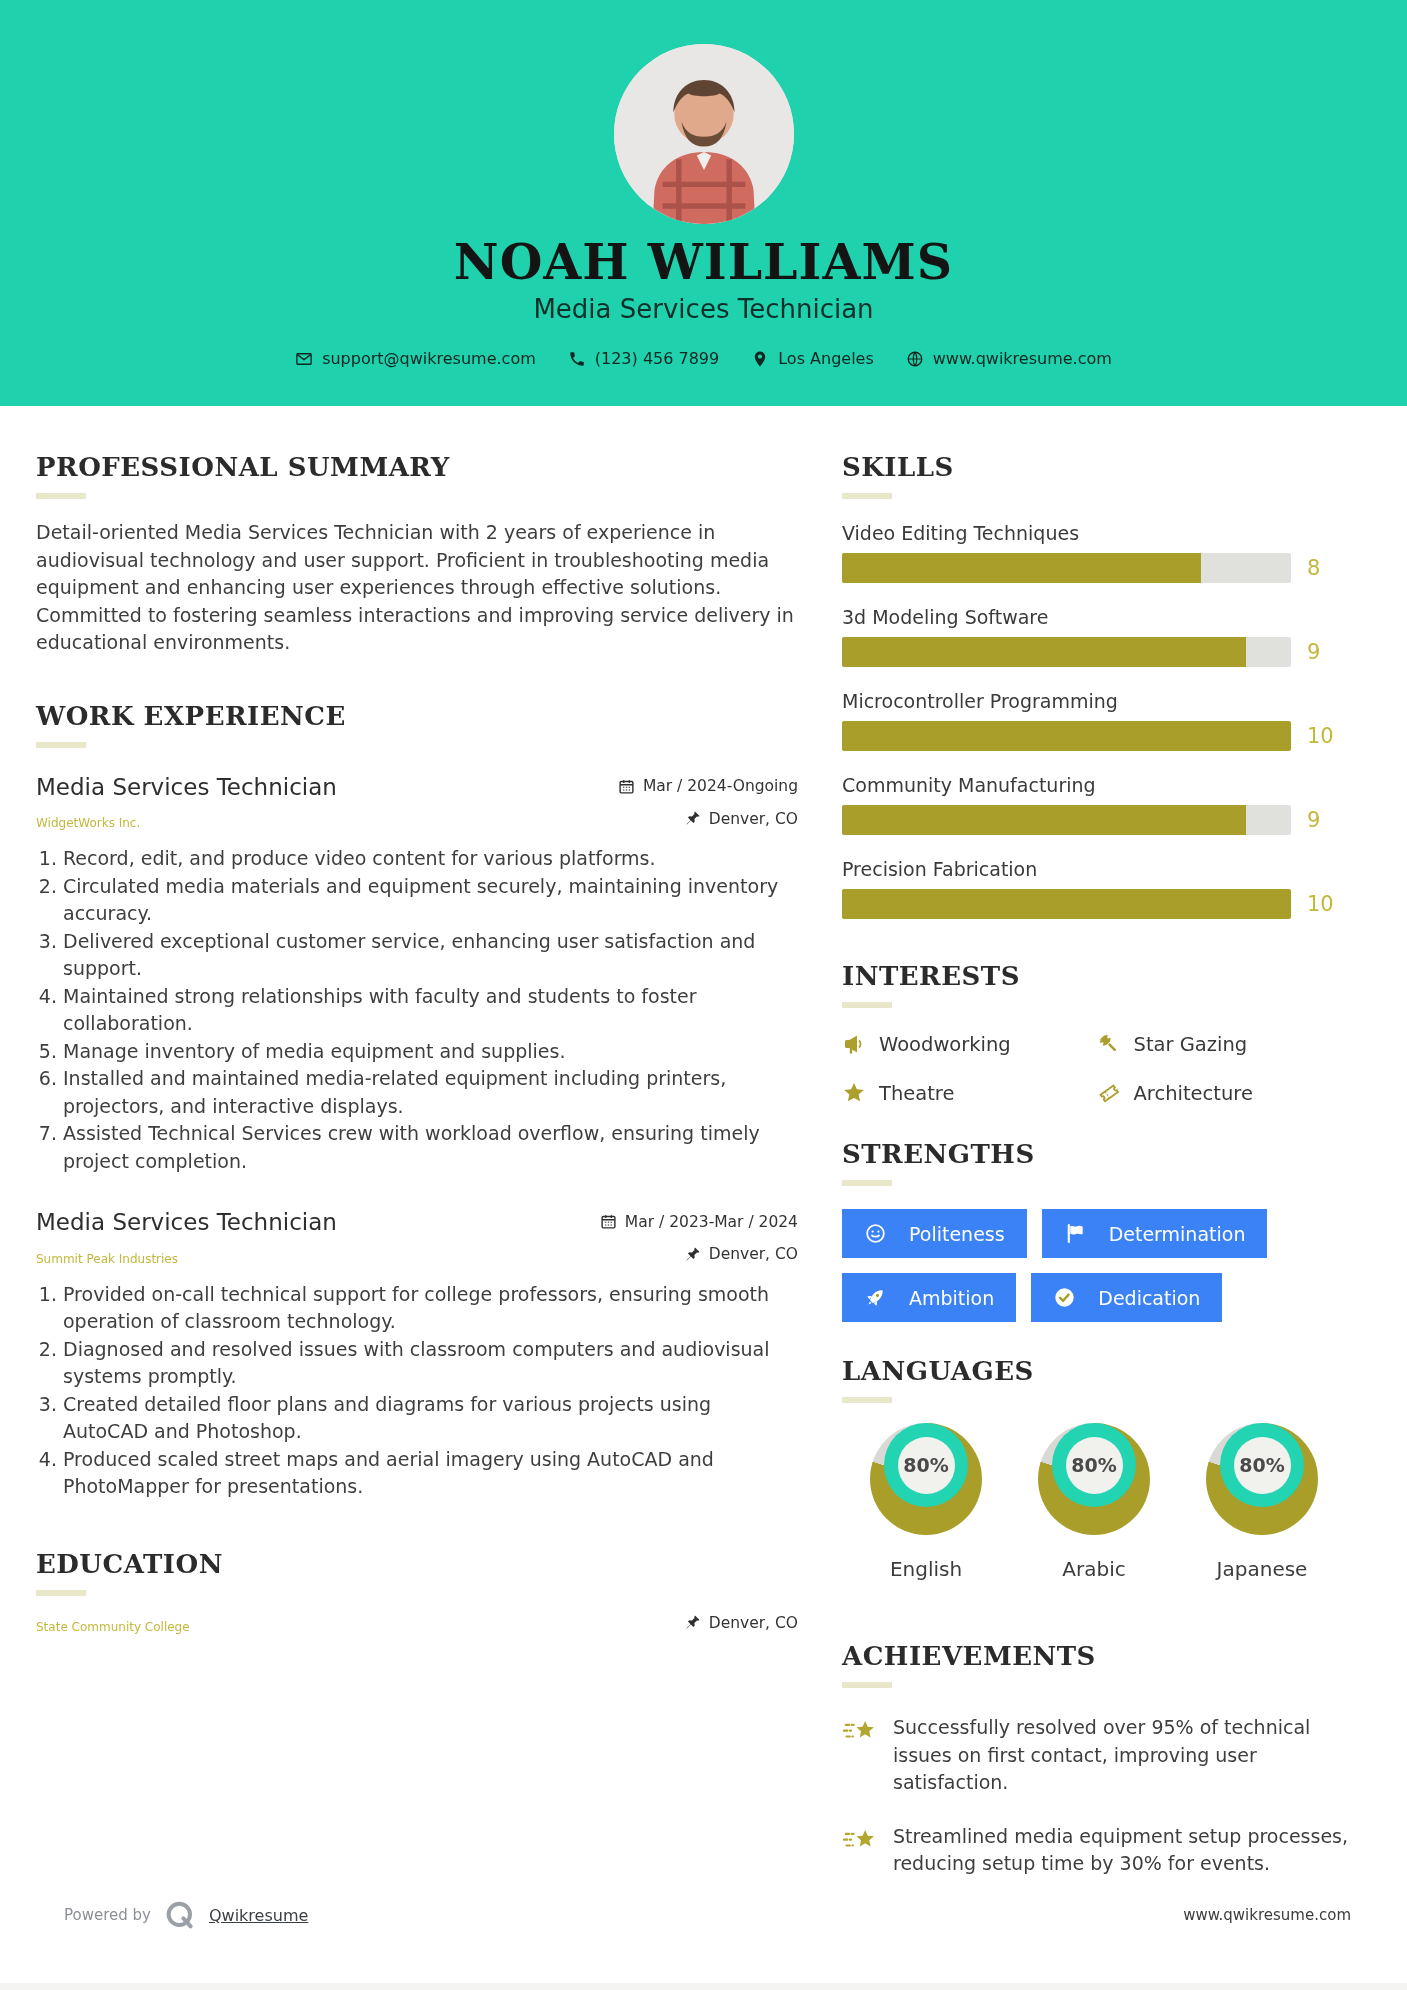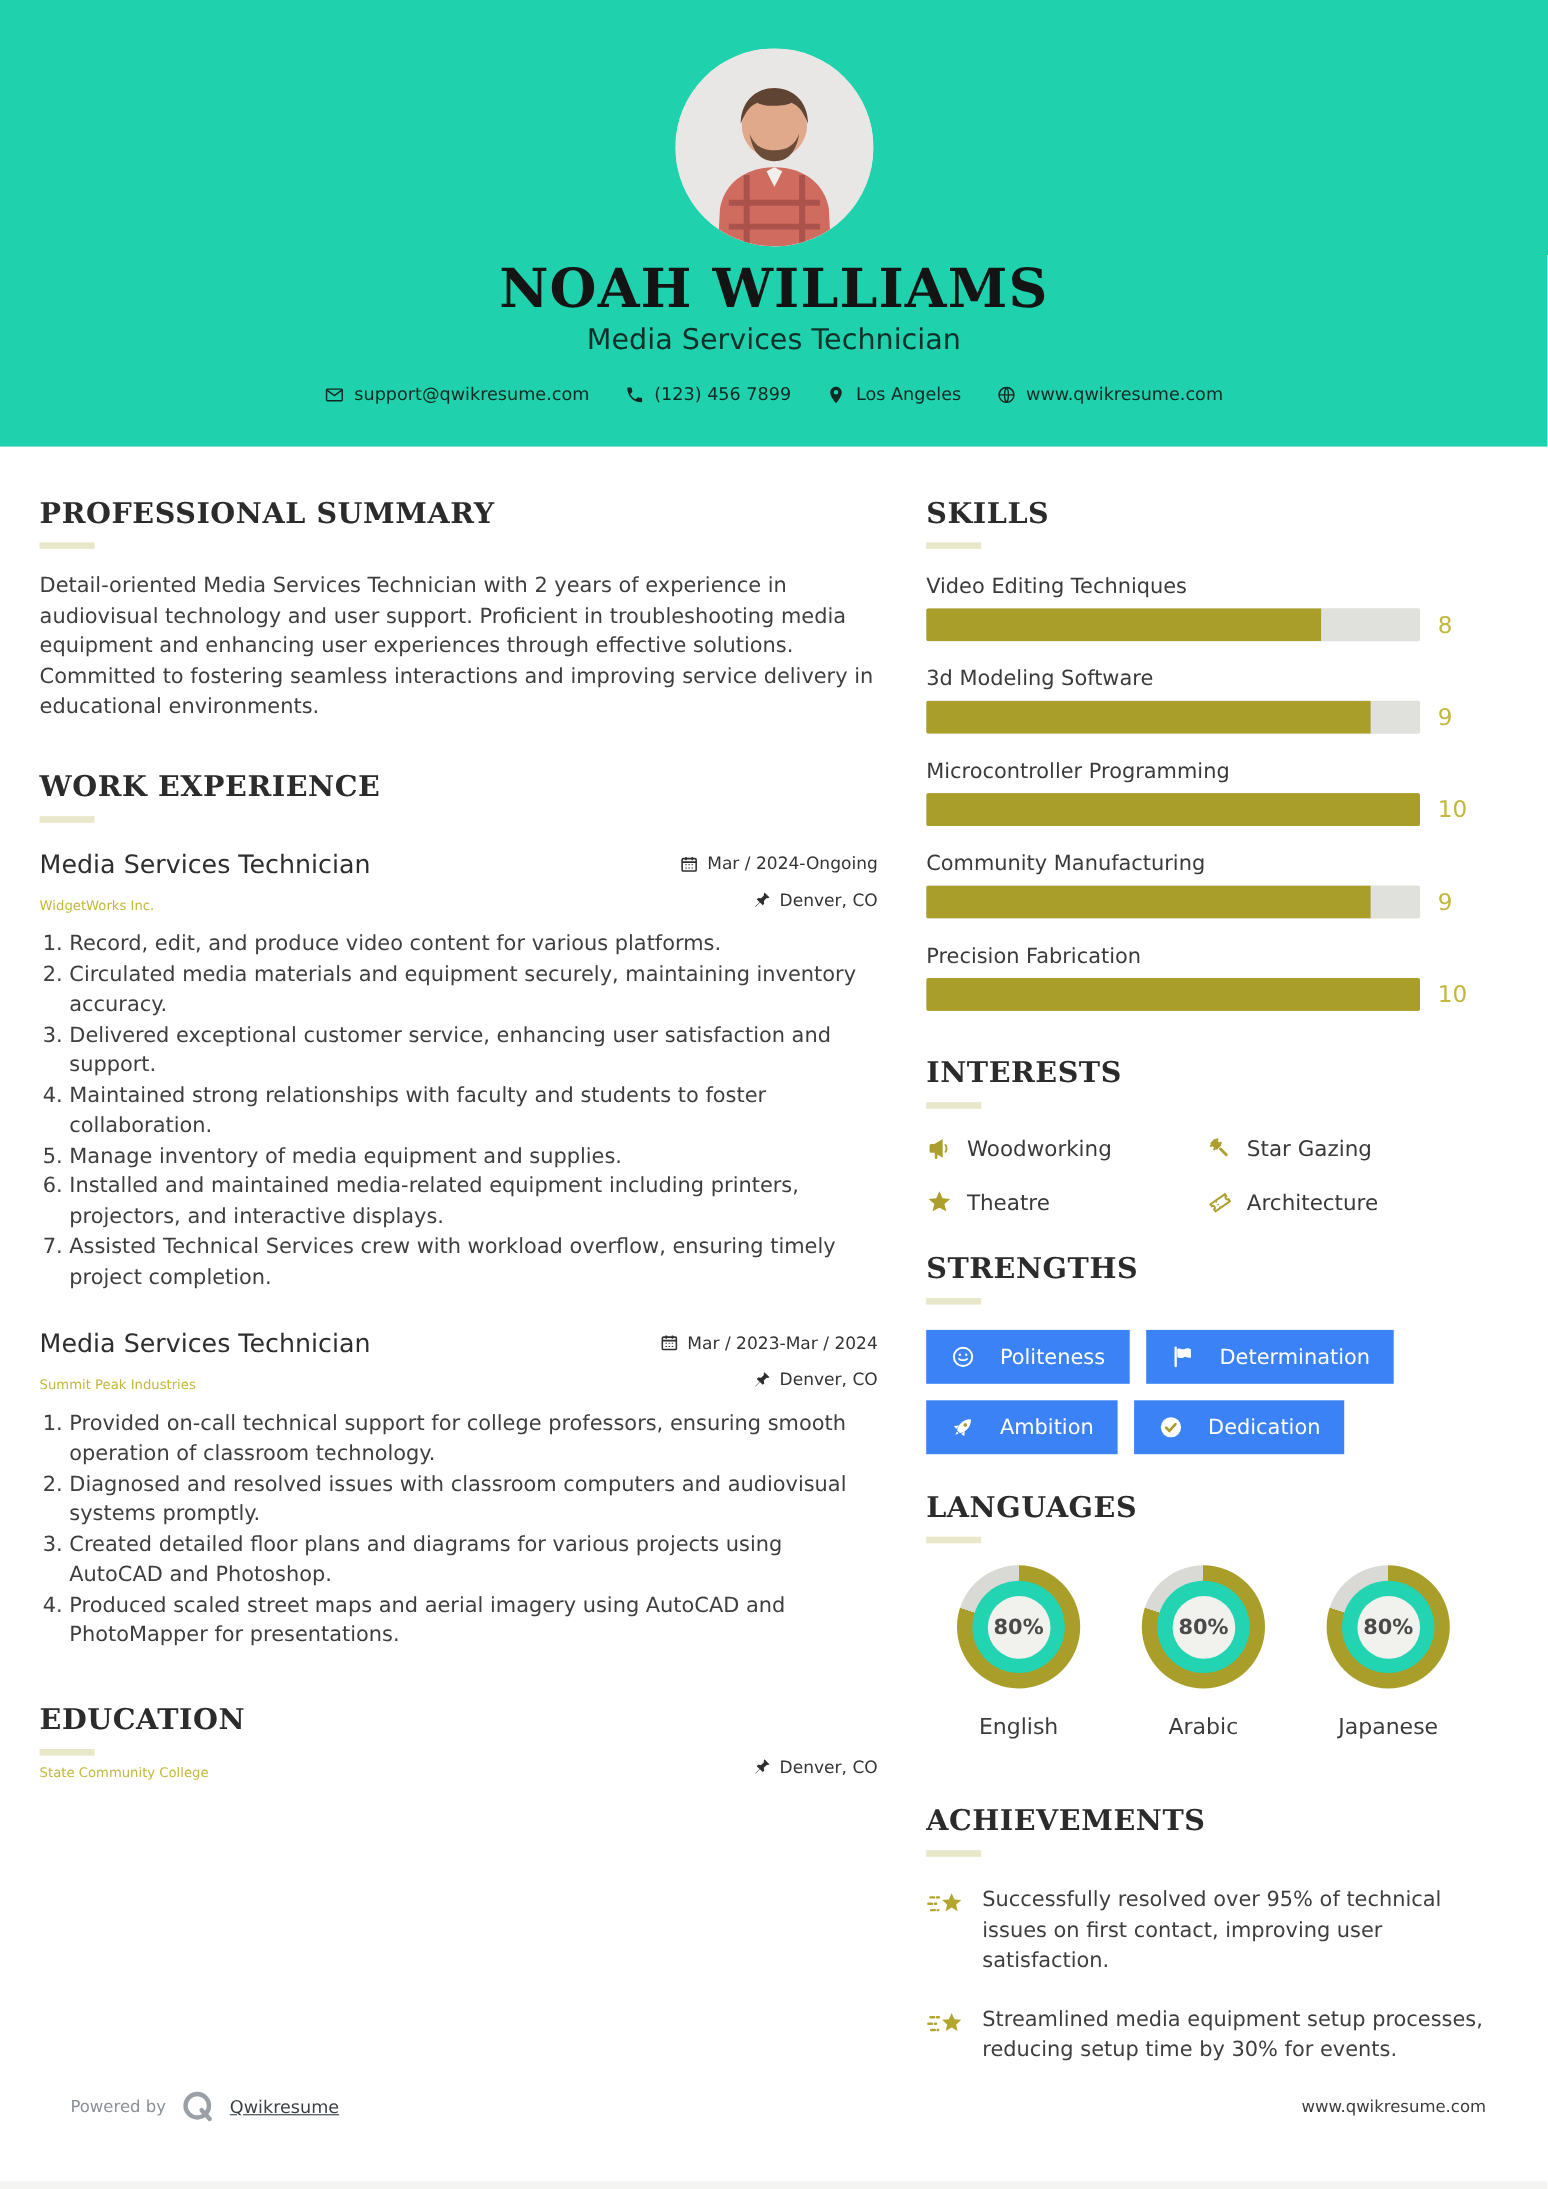--- a/index.html
+++ b/index.html
@@ -39,21 +39,21 @@
   .job ol { margin-top:15px; padding-left:27px; }
   .job ol li, .edu-desc { font-size:19px; line-height:27.5px; }
 
   .sec-edu { margin-top:48px; }
   .edu-head { display:flex; justify-content:space-between; margin-top:24px; }
   .degree { font-size:23px; line-height:31px; width:440px; color:#2e2e2e; }
   .edu-meta { text-align:right; }
   .date-range { display:flex; align-items:flex-start; gap:6px; justify-content:flex-end; }
   .date-narrow { display:inline-block; width:56px; text-align:center; font-size:15.5px; line-height:20px; color:#333; }
   .dash { font-size:15.5px; line-height:20px; color:#333; }
-  .edu-school-row { display:flex; justify-content:space-between; align-items:baseline; margin-top:2px; }
+  .edu-school-row { display:flex; justify-content:space-between; align-items:baseline; margin-top:18px; }
   .edu-desc { margin-top:12px; }
 
   
   .sec-skills { margin-top:46px; }
   .skill { margin-top:23px; }
   .skill:first-of-type { margin-top:26px; }
   .skill-label { font-size:19px; color:#3a3a3a; margin-bottom:9px; }
   .bar-row { display:flex; align-items:center; }
   .bar-track { flex:1; height:30px; background:#e0e0dd; border-radius:2px; overflow:hidden; }
   .bar-fill { height:100%; width:calc(var(--pct) * 1%); background:#a99e2a; }
@@ -67,21 +67,21 @@
   .sec-strengths { margin-top:34px; }
   .badges { display:flex; flex-wrap:wrap; gap:15px; margin-top:23px; }
   .badge { display:flex; align-items:center; gap:22px; background:#3b82f6; color:#fff; padding:13px 22px; font-size:19px; }
   .badge svg { width:23px; height:23px; color:#fff; flex:none; }
 
   .sec-langs { margin-top:34px; }
   .donut-row { display:flex; margin-top:20px; }
   .lang-cell { width:168px; text-align:center; }
   .donut { width:112px; height:112px; border-radius:50%; margin:0 auto;
            background:conic-gradient(#a99e2a calc(var(--pct) * 3.6deg), #d9d9d6 0);
-           display:flex; align-items:center; justify-content:center; }
+           display:flex; justify-content:center; }
   .donut-teal { width:84px; height:84px; border-radius:50%; background:#22d4b1; display:flex; align-items:center; justify-content:center; }
   .donut-center { width:57px; height:57px; border-radius:50%; background:#f1f1ee; display:flex; align-items:center; justify-content:center;
                   font-size:19px; font-weight:bold; color:#4a4a4a; }
   .lang-label { margin-top:22px; font-size:20px; color:#3c3c3c; }
 
   .sec-achv { margin-top:60px; }
   .achv-item { display:flex; gap:15px; margin-top:26px; }
   .achv-item svg { width:36px; height:32px; color:#b3a62e; flex:none; margin-top:2px; }
   .achv-text { font-size:19px; line-height:27.5px; }
 

